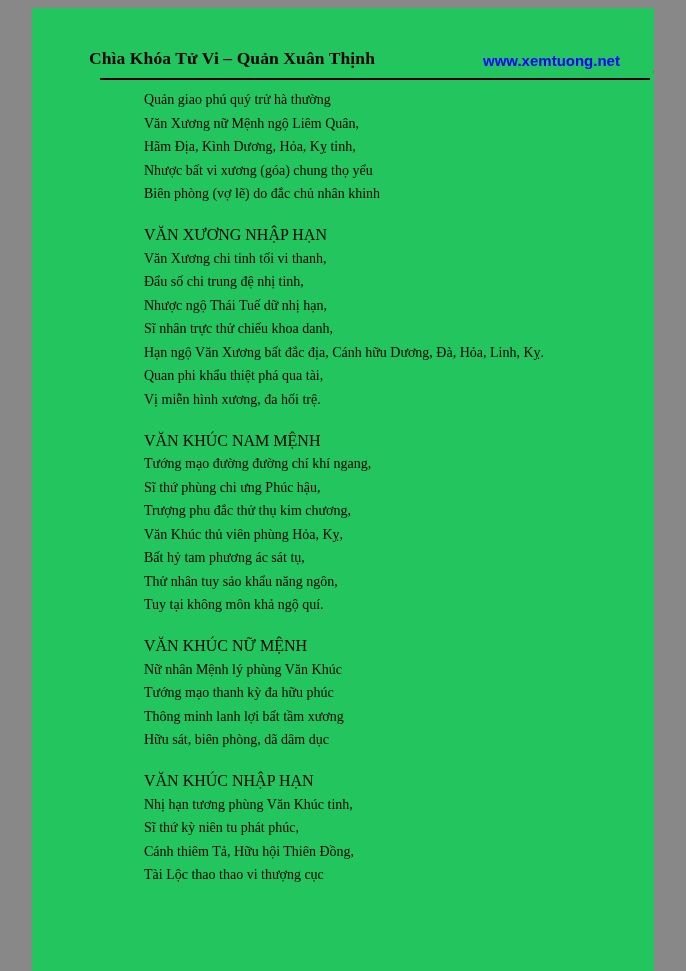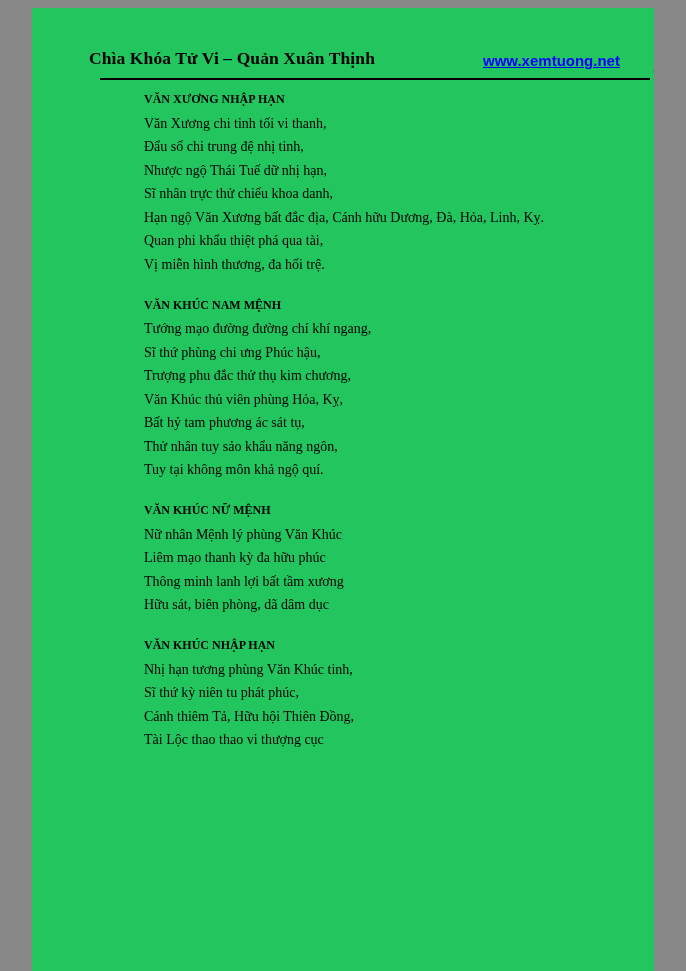--- a/index.html
+++ b/index.html
@@ -23,21 +23,20 @@
     letter-spacing: 0.1px;
   }
   .site-link {
     position: absolute;
     left: 451px;
     top: 44px;
     font-family: "Liberation Sans", sans-serif;
     font-weight: bold;
     font-size: 15px;
     color: #0000ff;
-    text-decoration: underline;
     cursor: pointer;
     white-space: nowrap;
   }
   .page-num {
     position: absolute;
     left: 621px;
     top: 51px;
     font-size: 16px;
   }
   .rule {
@@ -52,22 +51,22 @@
     position: absolute;
     left: 112px;
     top: 80px;
     right: 16px;
     font-size: 14px;
     line-height: 23.5px;
   }
   .poem-section { margin: 0; }
   .poem-section + .poem-section { margin-top: 17.5px; }
   .section-heading {
-    font-size: 12px;
-    font-weight: bold;
+    font-size: 16px;
+    font-weight: normal;
     margin: 0;
     line-height: 23.5px;
     white-space: nowrap;
   }
   .poem-line {
     margin: 0;
     white-space: nowrap;
   }
 </style>
 </head>
@@ -76,43 +75,51 @@
 <div class="page">
   <header>
     <span class="doc-title">Chìa Khóa Tử Vi – Quản Xuân Thịnh</span>
     <a class="site-link" style="color: rgb(0, 0, 255);">www.xemtuong.net</a>
     <span class="page-num">35</span>
     <div class="rule" style="background: rgb(0, 0, 0);"></div>
   </header>
 
   <main class="doc-body">
       <section class="poem-section">
+
+  <p class="poem-line">Quản giao phú quý trử hà thường</p>
+        <p class="poem-line">Văn Xương nữ Mệnh ngộ Liêm Quân,</p>
+        <p class="poem-line">Hãm Địa, Kình Dương, Hỏa, Kỵ tinh,</p>
+        <p class="poem-line">Nhược bất vi xương (góa) chung thọ yểu</p>
+        <p class="poem-line">Biên phòng (vợ lẽ) do đắc chủ nhân khinh</p>
+      </section>
+      <section class="poem-section">
     <h2 class="section-heading">VĂN XƯƠNG NHẬP HẠN</h2>
   <p class="poem-line">Văn Xương chi tinh tối vi thanh,</p>
         <p class="poem-line">Đẩu số chi trung đệ nhị tinh,</p>
         <p class="poem-line">Nhược ngộ Thái Tuế dữ nhị hạn,</p>
         <p class="poem-line">Sĩ nhân trực thử chiếu khoa danh,</p>
         <p class="poem-line">Hạn ngộ Văn Xương bất đắc địa, Cánh hữu Dương, Đà, Hỏa, Linh, Kỵ.</p>
         <p class="poem-line">Quan phi khẩu thiệt phá qua tài,</p>
-        <p class="poem-line">Vị miễn hình thương, đa hối trệ.</p>
+        <p class="poem-line">Vị miễn hình xương, đa hối trệ.</p>
       </section>
       <section class="poem-section">
     <h2 class="section-heading">VĂN KHÚC NAM MỆNH</h2>
         <p class="poem-line">Tướng mạo đường đường chí khí ngang,</p>
         <p class="poem-line">Sĩ thứ phùng chi ưng Phúc hậu,</p>
         <p class="poem-line">Trượng phu đắc thử thụ kim chương,</p>
         <p class="poem-line">Văn Khúc thủ viên phùng Hỏa, Kỵ,</p>
         <p class="poem-line">Bất hỷ tam phương ác sát tụ,</p>
         <p class="poem-line">Thử nhân tuy sảo khẩu năng ngôn,</p>
         <p class="poem-line">Tuy tại không môn khả ngộ quí.</p>
       </section>
       <section class="poem-section">
     <h2 class="section-heading">VĂN KHÚC NỮ MỆNH</h2>
   <p class="poem-line">Nữ nhân Mệnh lý phùng Văn Khúc</p>
-        <p class="poem-line">Liêm mạo thanh kỳ đa hữu phúc</p>
+        <p class="poem-line">Tướng mạo thanh kỳ đa hữu phúc</p>
         <p class="poem-line">Thông minh lanh lợi bất tầm xương</p>
         <p class="poem-line">Hữu sát, biên phòng, dã dâm dục</p>
       </section>
       <section class="poem-section">
     <h2 class="section-heading">VĂN KHÚC NHẬP HẠN</h2>
   <p class="poem-line">Nhị hạn tương phùng Văn Khúc tinh,</p>
         <p class="poem-line">Sĩ thứ kỳ niên tu phát phúc,</p>
         <p class="poem-line">Cánh thiêm Tả, Hữu hội Thiên Đồng,</p>
         <p class="poem-line">Tài Lộc thao thao vi thượng cục</p>
       </section>

